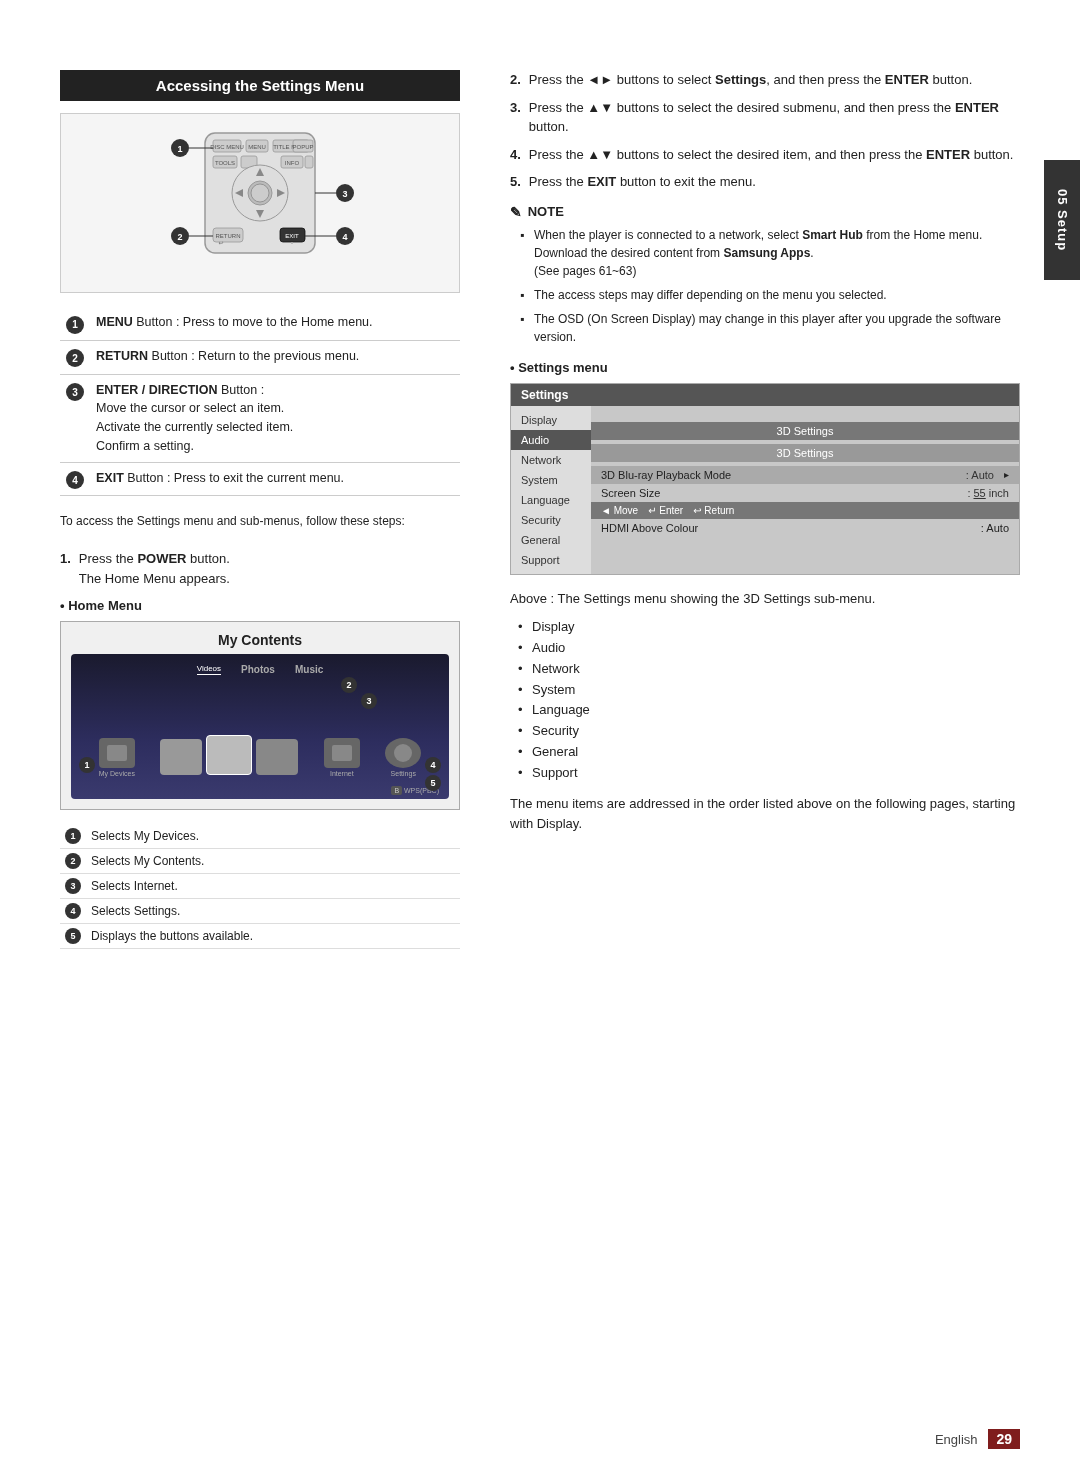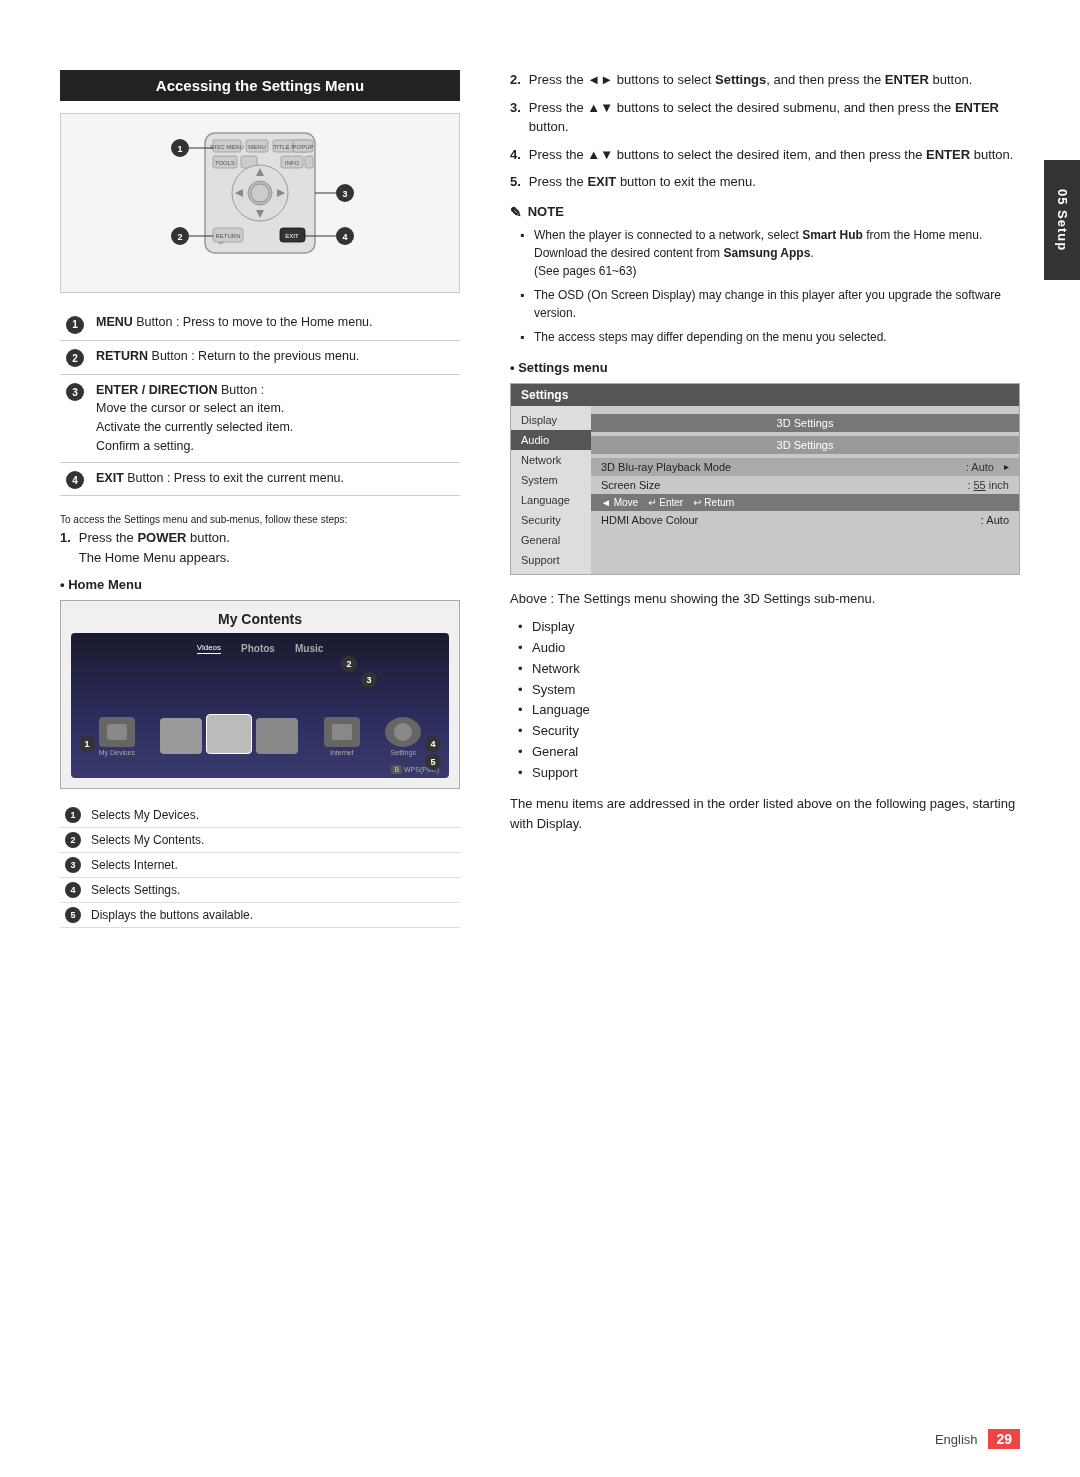--- a/index.html
+++ b/index.html
@@ -101,23 +101,23 @@
       vertical-align: top;
       font-size: 12.5px;
       line-height: 1.5;
     }
     .button-legend td:first-child {
       width: 28px;
       padding-top: 8px;
     }
     
     .intro-text {
-      font-size: 10px;
+      font-size: 12px;
       line-height: 1.6;
-      margin-bottom: 0;
+      margin-bottom: 18px;
     }
     
     .step-list {
       list-style: none;
       margin-bottom: 10px;
     }
     .step-list li {
       display: flex;
       gap: 8px;
       margin-bottom: 6px;
@@ -275,21 +275,21 @@
       font-size: 11px;
       color: #333;
     }
     .settings-menu-left-item.active {
       background: #555;
       color: #fff;
     }
     .settings-menu-right {
       flex: 1;
       background: #c8c8c8;
-      padding: 8px 0;
+      padding: 16px 0;
     }
     .settings-submenu-title {
       background: #777;
       color: #fff;
       padding: 3px 10px;
       font-size: 11px;
       text-align: center;
       margin-bottom: 4px;
     }
     .settings-submenu-row {
@@ -598,22 +598,22 @@
         </li>
       </ul>
 
       <div class="note-box">
         <div class="note-heading">
           <span class="note-icon">✎</span>
           <span>NOTE</span>
         </div>
         <ul class="note-items">
           <li>When the player is connected to a network, select <span class="bold">Smart Hub</span> from the Home menu.<br>Download the desired content from <span class="bold">Samsung Apps</span>.<br>(See pages 61~63)</li>
+          <li>The access steps may differ depending on the menu you selected.</li>
           <li>The OSD (On Screen Display) may change in this player after you upgrade the software version.</li>
-          <li>The access steps may differ depending on the menu you selected.</li>
         </ul>
       </div>
 
       <p class="settings-bullet-heading">
         <span>• Settings menu</span>
       </p>
 
       <div class="settings-menu-box">
         <div class="settings-menu-header">
           Settings
@@ -674,14 +674,14 @@
         <span>The menu items are addressed in the order listed above on the following pages, starting with Display.</span>
       </p>
 
     </div>
   </div>
 </div>
 
 <div class="page-footer">
   <span>English</span>
   &nbsp;
-  <span style="background:#ef4444;color:#fff;padding:2px 8px;font-weight:bold;font-size:14px;">29</span>
+  <span style="background:#7f1d1d;color:#fff;padding:2px 8px;font-weight:bold;font-size:14px;">29</span>
 </div>
 
 </body></html>

